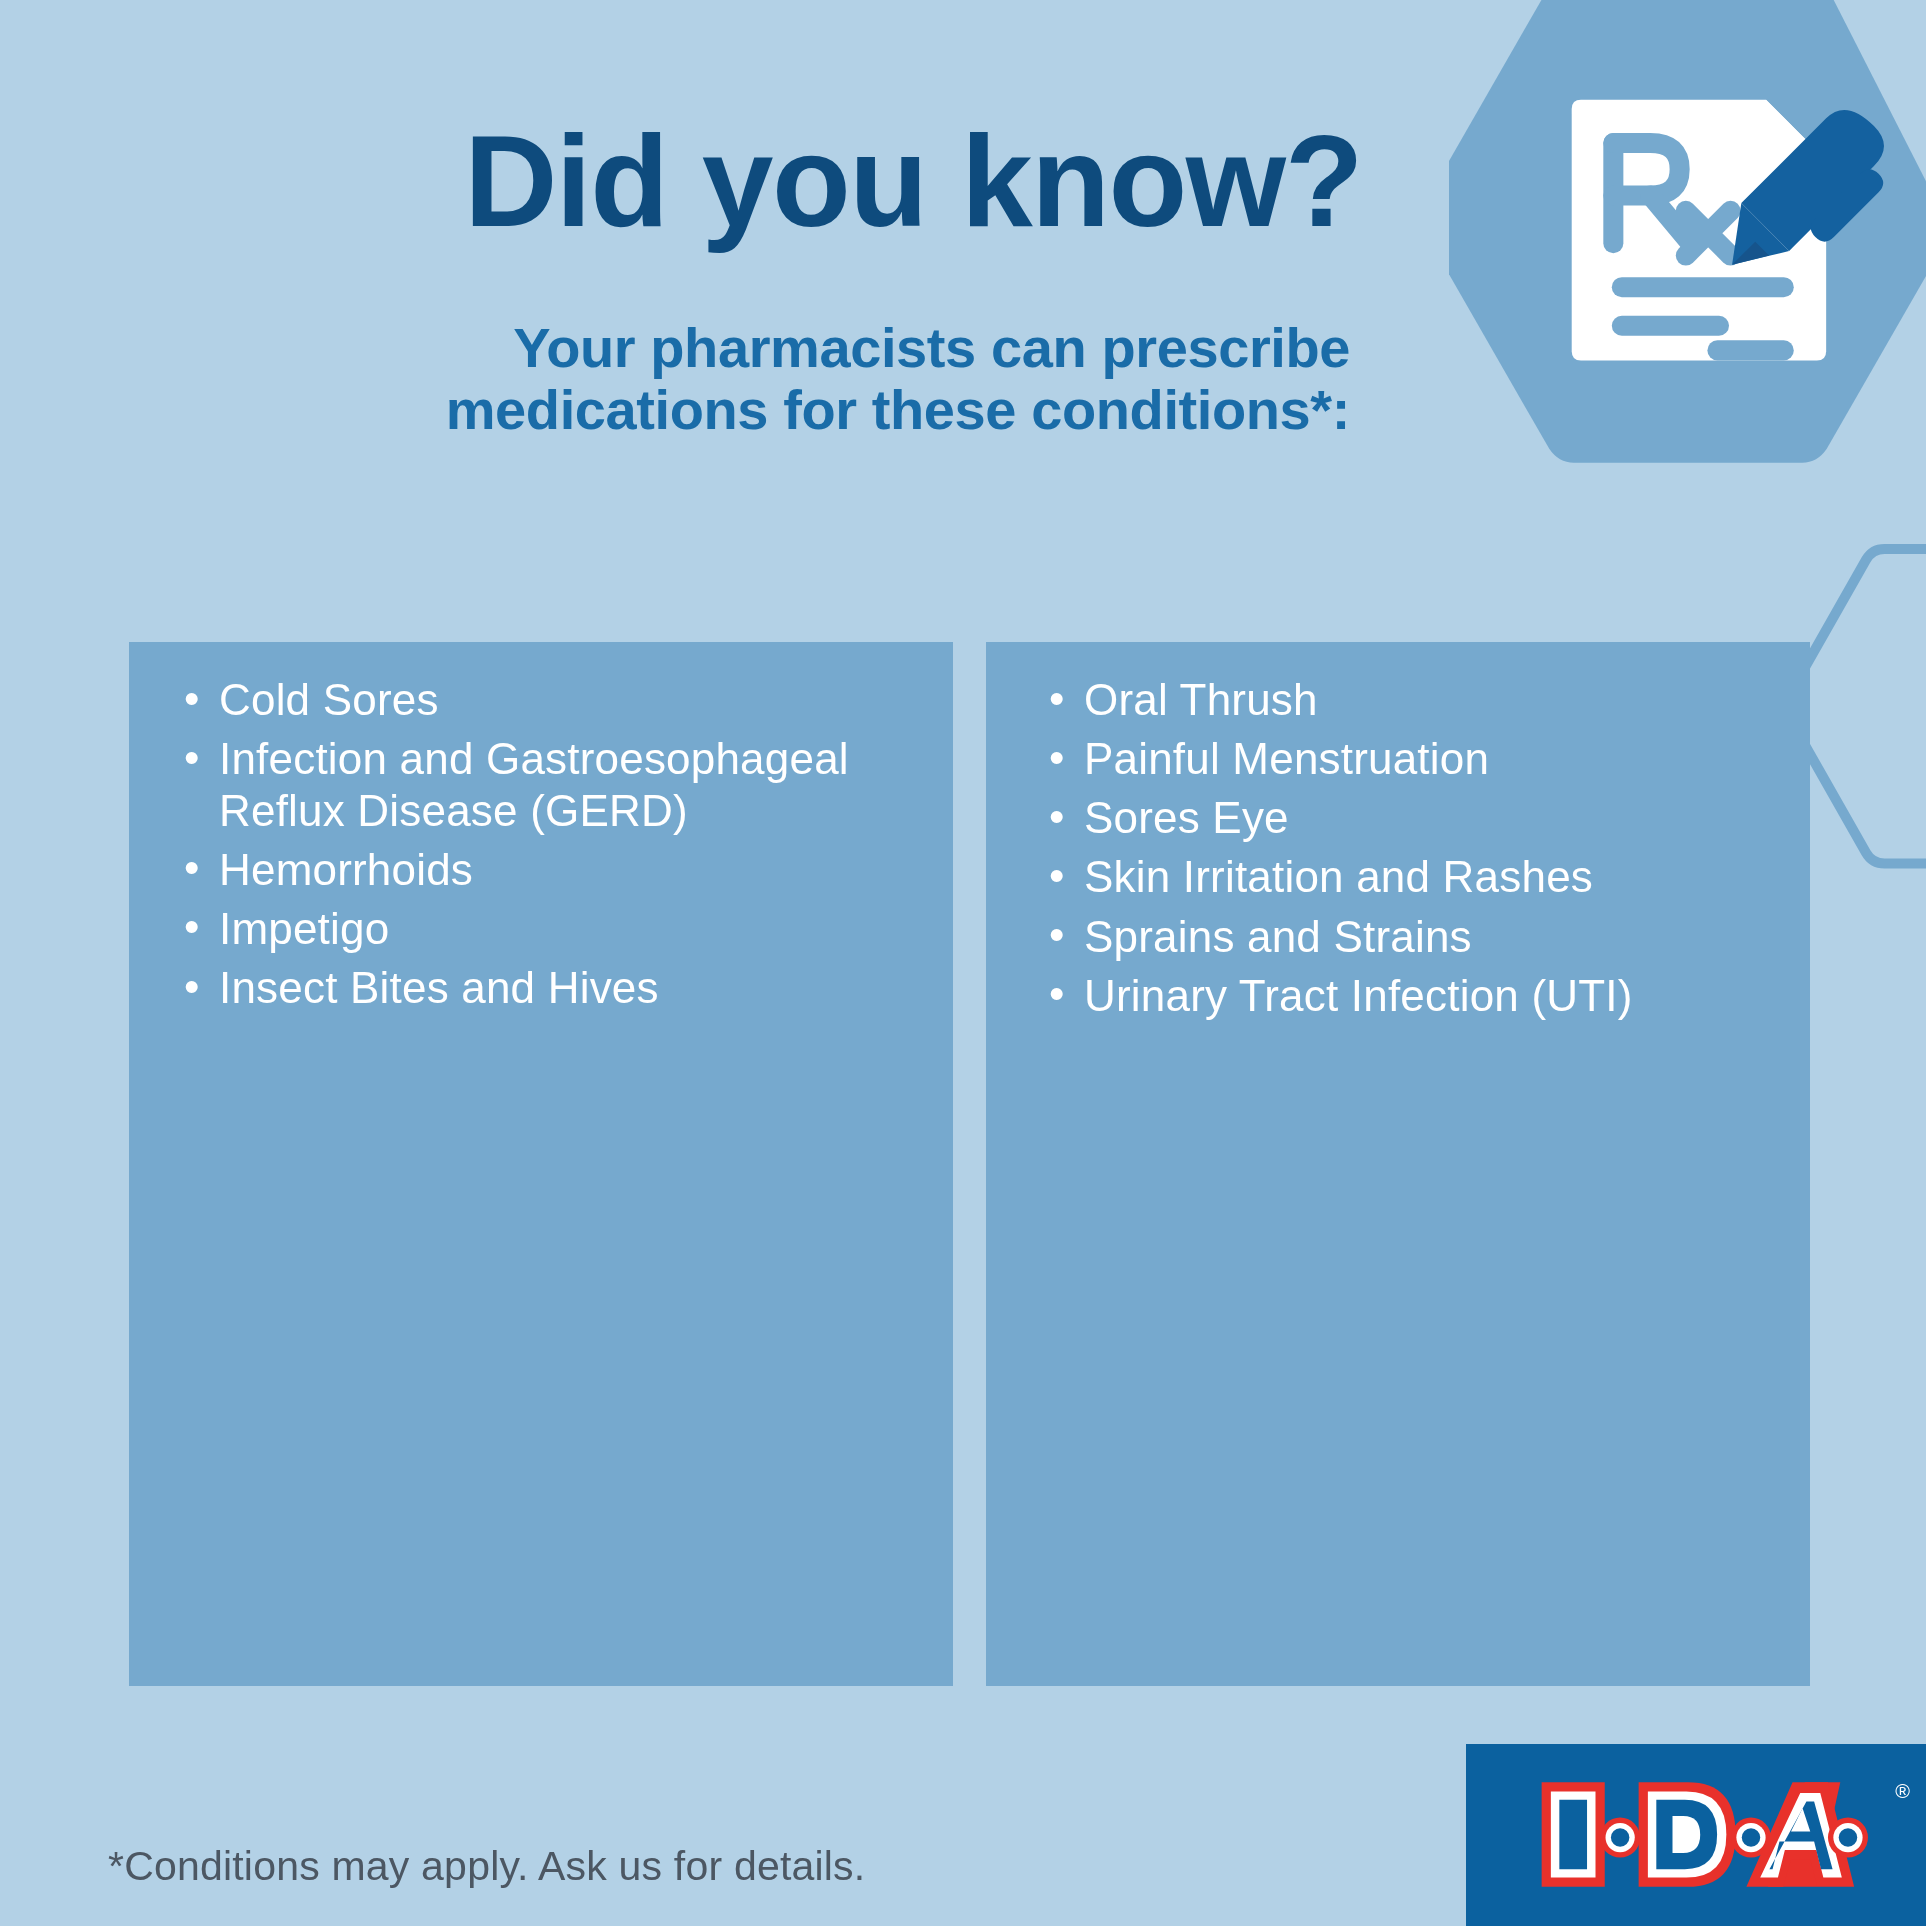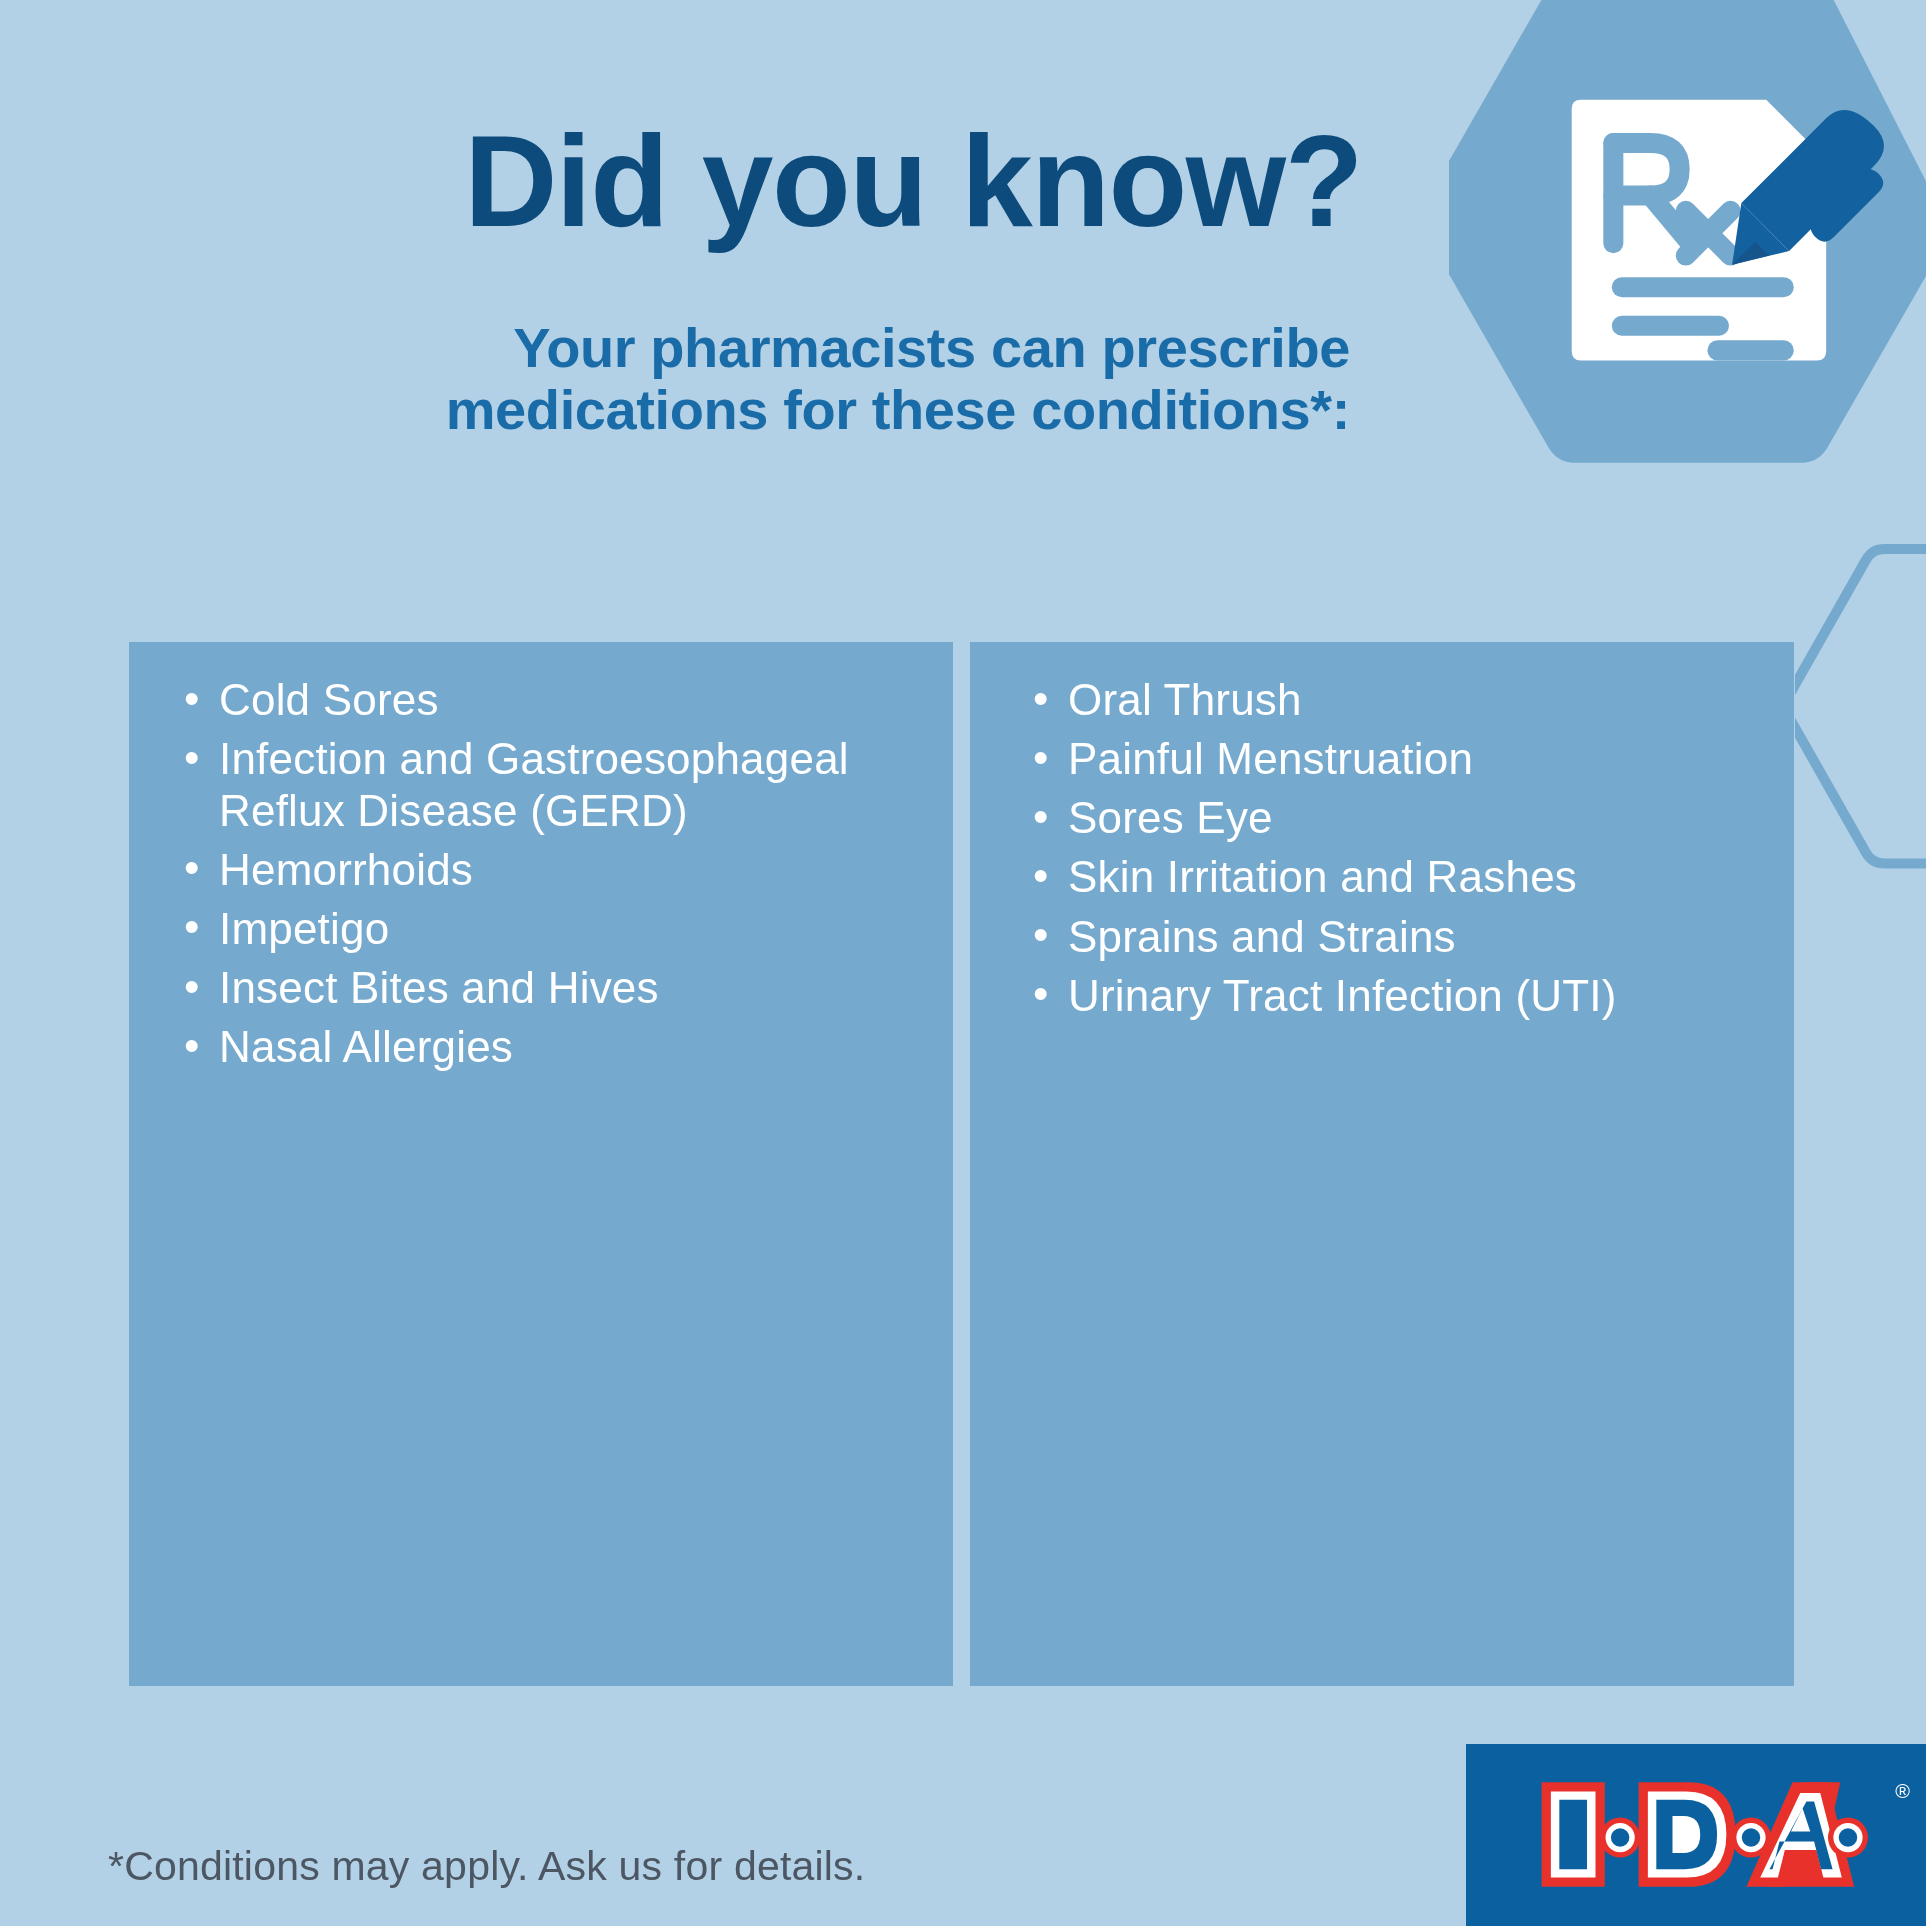--- a/index.html
+++ b/index.html
@@ -63,21 +63,21 @@
   #subtitle .sub-line { display: block; }
 
   
   #panels {
     position: absolute;
     left: 129px;
     top: 642px;
     width: 1726px;
     height: 1044px;
     display: flex;
-    gap: 17px;
+    gap: 33px;
   }
   .panel {
     background: #76a9ce;
     box-sizing: border-box;
     padding-top: 32px;
   }
   #panel-left  { width: 824px; padding-left: 55px; padding-right: 23px; }
   #panel-right { width: 824px; padding-left: 63px; padding-right: 23px; }
 
   .cond-list {
@@ -192,21 +192,20 @@
 
   <div id="panels">
 
     <div class="panel" id="panel-left">
       <ul class="cond-list">
         <li class="cond-item">Cold Sores</li>
         <li class="cond-item">Infection and Gastroesophageal Reflux Disease (GERD)</li>
         <li class="cond-item">Hemorrhoids</li>
         <li class="cond-item">Impetigo</li>
         <li class="cond-item">Insect Bites and Hives</li>
-        <li class="cond-item">Nasal Allergies</li>
       </ul>
     </div>
 
     <div class="panel" id="panel-right">
       <ul class="cond-list">
         <li class="cond-item">Oral Thrush</li>
         <li class="cond-item">Painful Menstruation</li>
         <li class="cond-item">Sores Eye</li>
         <li class="cond-item">Skin Irritation and Rashes</li>
         <li class="cond-item">Sprains and Strains</li>

